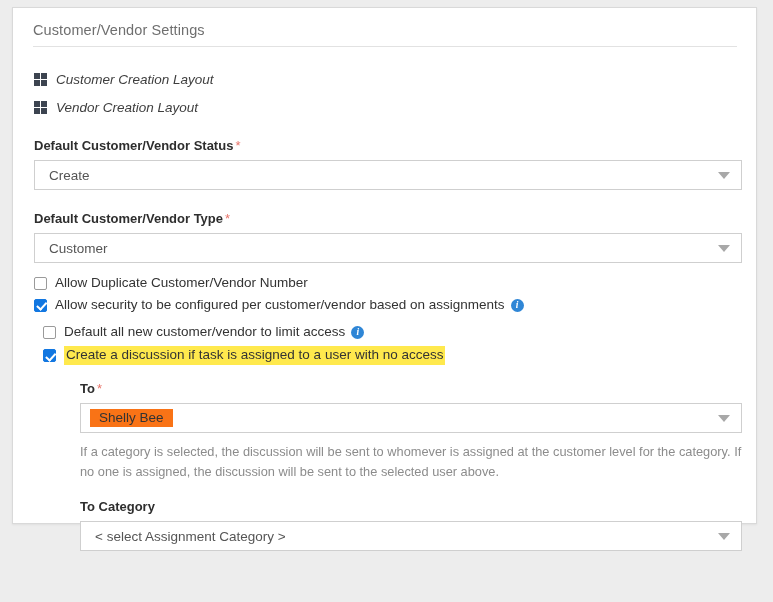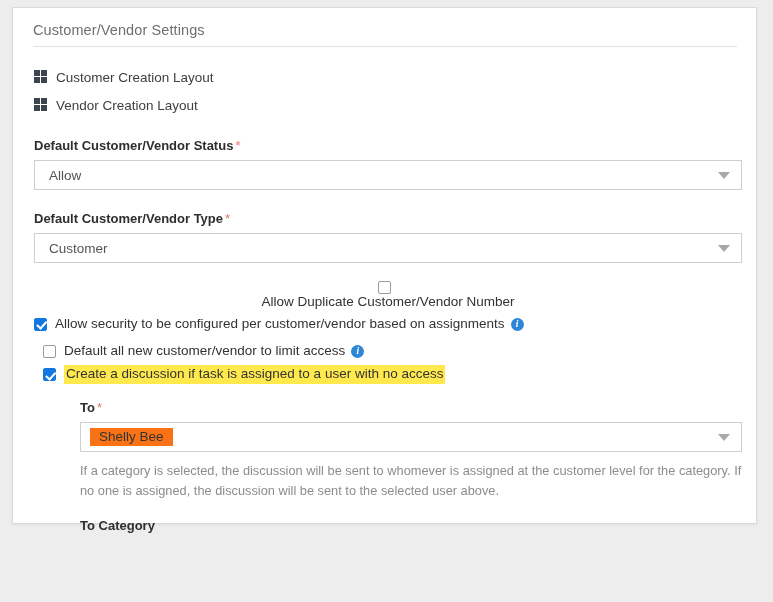--- a/index.html
+++ b/index.html
@@ -50,23 +50,25 @@
   .content {
     position: absolute;
     left: 21px;
     top: 53px;
     width: 708px;
   }
 
   
   .layout-link {
     display: flex;
+    align-items: center;
     height: 19px;
     margin-bottom: 9px;
     cursor: pointer;
+    font-style: italic;
   }
   .layout-link:first-child { margin-top: 9px; }
 
   .grid-icon {
     width: 13px;
     height: 13px;
     display: grid;
     grid-template-columns: 6px 6px;
     grid-template-rows: 6px 6px;
     gap: 1px;
@@ -237,34 +239,34 @@
           <i></i>
           <i></i>
           <i></i>
         </span>
       <span class="label">Vendor Creation Layout</span>
     </div>
 
     <div class="field-group">
       <label class="field-label"><span>Default Customer/Vendor Status</span><span class="req">*</span></label>
       <div class="select-box">
-        <span class="value">Allow</span>
+        <span class="value">Create</span>
         <span class="caret"></span>
       </div>
     </div>
 
     <div class="field-group">
       <label class="field-label"><span>Default Customer/Vendor Type</span><span class="req">*</span></label>
       <div class="select-box">
         <span class="value">Customer</span>
         <span class="caret"></span>
       </div>
     </div>
 
-    <div class="cb-row" style="margin-top:18px;flex-direction:column;">
+    <div class="cb-row" style="margin-top:12px;">
       <span class="cbx"></span>
       <span class="cb-text">Allow Duplicate Customer/Vendor Number</span>
     </div>
 
     <div class="cb-row tight">
       <span class="cbx checked"></span>
       <span class="cb-text">Allow security to be configured per customer/vendor based on assignments</span>
       <span class="info-icon">i</span>
     </div>
 
@@ -283,16 +285,20 @@
       <label class="field-label"><span>To</span><span class="req">*</span></label>
       <div class="select-box">
         <span class="value hl">Shelly Bee</span>
         <span class="caret"></span>
       </div>
       <div class="helptext">If a category is selected, the discussion will be sent to whomever is assigned at the customer level for the category. If no one is assigned, the discussion will be sent to the selected user above.</div>
     </div>
 
     <div class="field-group indent-2" style="margin-top:17px; width:662px;">
       <label class="field-label">To Category</label>
+      <div class="select-box">
+        <span class="value">&lt; select Assignment Category &gt;</span>
+        <span class="caret"></span>
+      </div>
     </div>
 
   </div>
 </div>
 
 </body></html>

